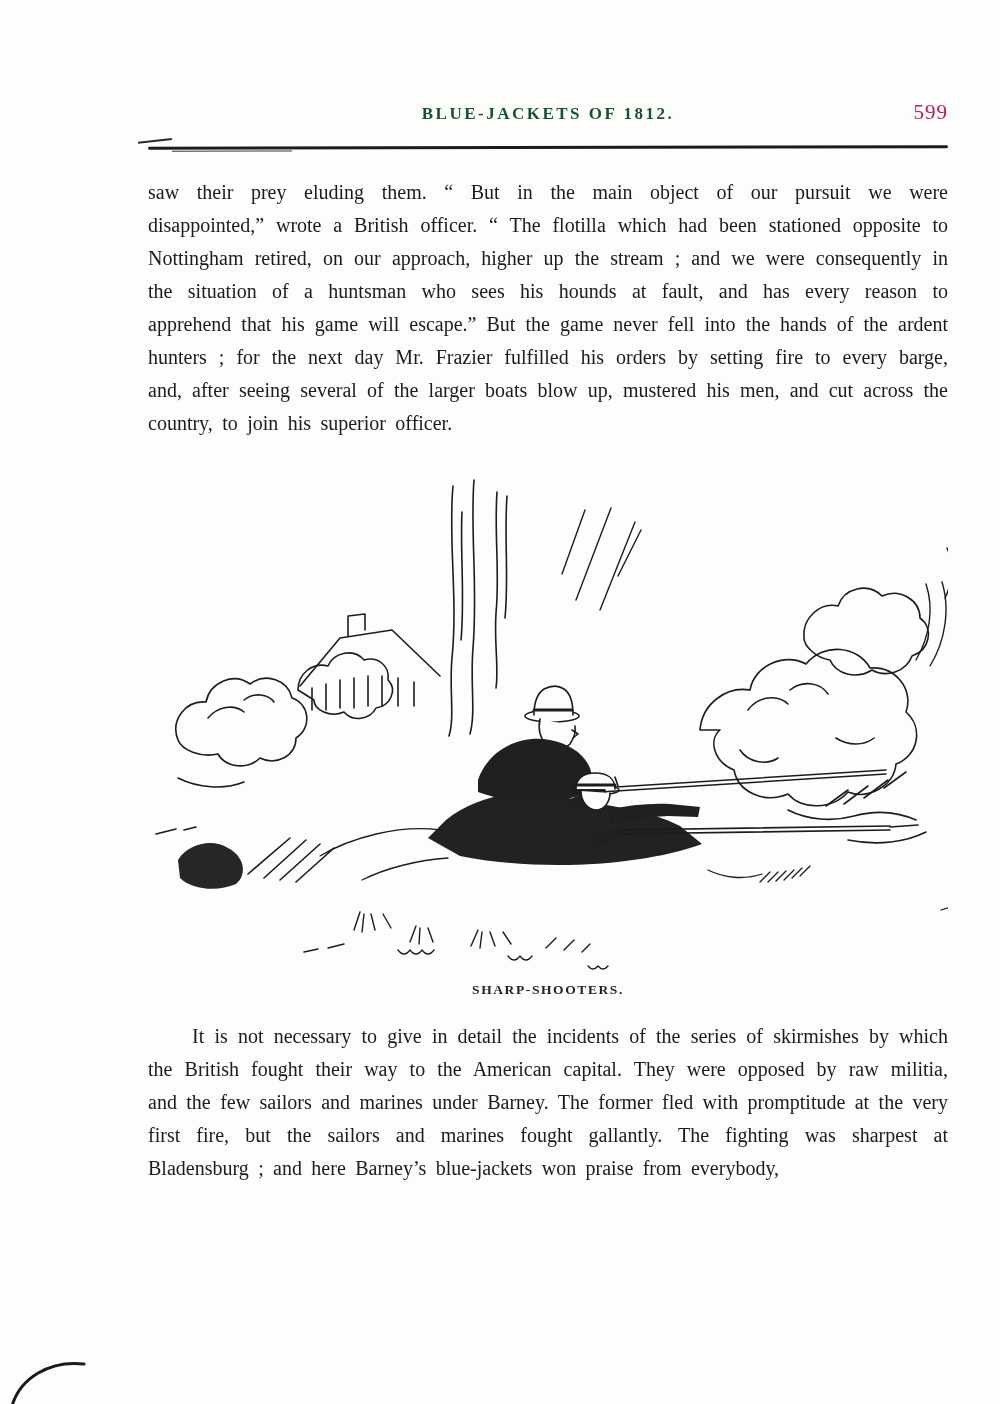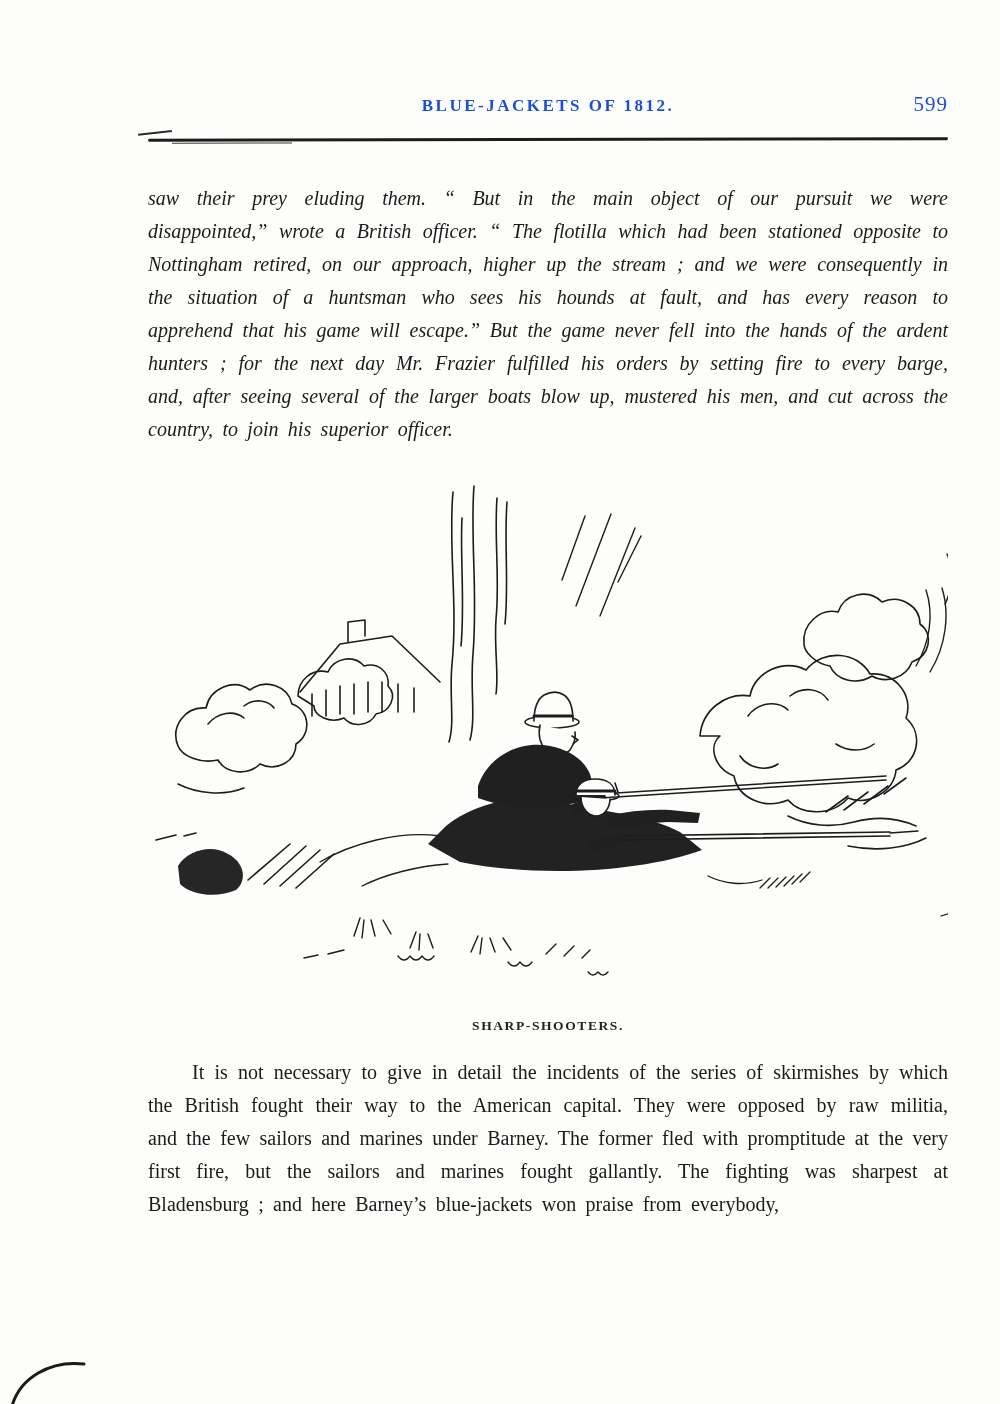--- a/index.html
+++ b/index.html
@@ -21,29 +21,30 @@
   .page-header {
     position: relative;
     height: 26px;
   }
   .running-title {
     display: block;
     text-align: center;
     font-size: 17px;
     font-weight: 700;
     letter-spacing: 2.5px;
-    color: #1d4ed8;
+    color: #14532d;
+    margin-top: 8px;
   }
   .page-number {
     position: absolute;
     right: 0;
     top: -4px;
     font-size: 21px;
     letter-spacing: 1px;
-    color: #1d4ed8;
+    color: #be185d;
   }
 
   
   .header-rule {
     position: relative;
     margin-top: 16px;
     height: 3px;
     background: #1c1c1c;
     border-radius: 2px;
     transform: rotate(-0.12deg);
@@ -70,29 +71,29 @@
 
   
   .para {
     font-size: 20px;
     line-height: 33px;
     text-align: justify;
     word-spacing: 0.22em;
     color: #1b1b1b;
     margin-top: 22px;
   }
-  .para-first { margin-top: 41px; font-style: italic; }
+  .para-first { margin-top: 27px; }
   .para-after-figure { margin-top: 26px; }
   .para-indent { text-indent: 44px; }
 
   
   .figure { margin-top: 38px; }
   .figure svg { display: block; width: 100%; height: auto; }
   .figure-caption {
-    margin-top: 34px;
+    margin-top: 4px;
     text-align: center;
     font-size: 13.5px;
     font-weight: 700;
     letter-spacing: 1.6px;
     color: #222;
   }
 
   
   .corner-mark {
     position: absolute;

